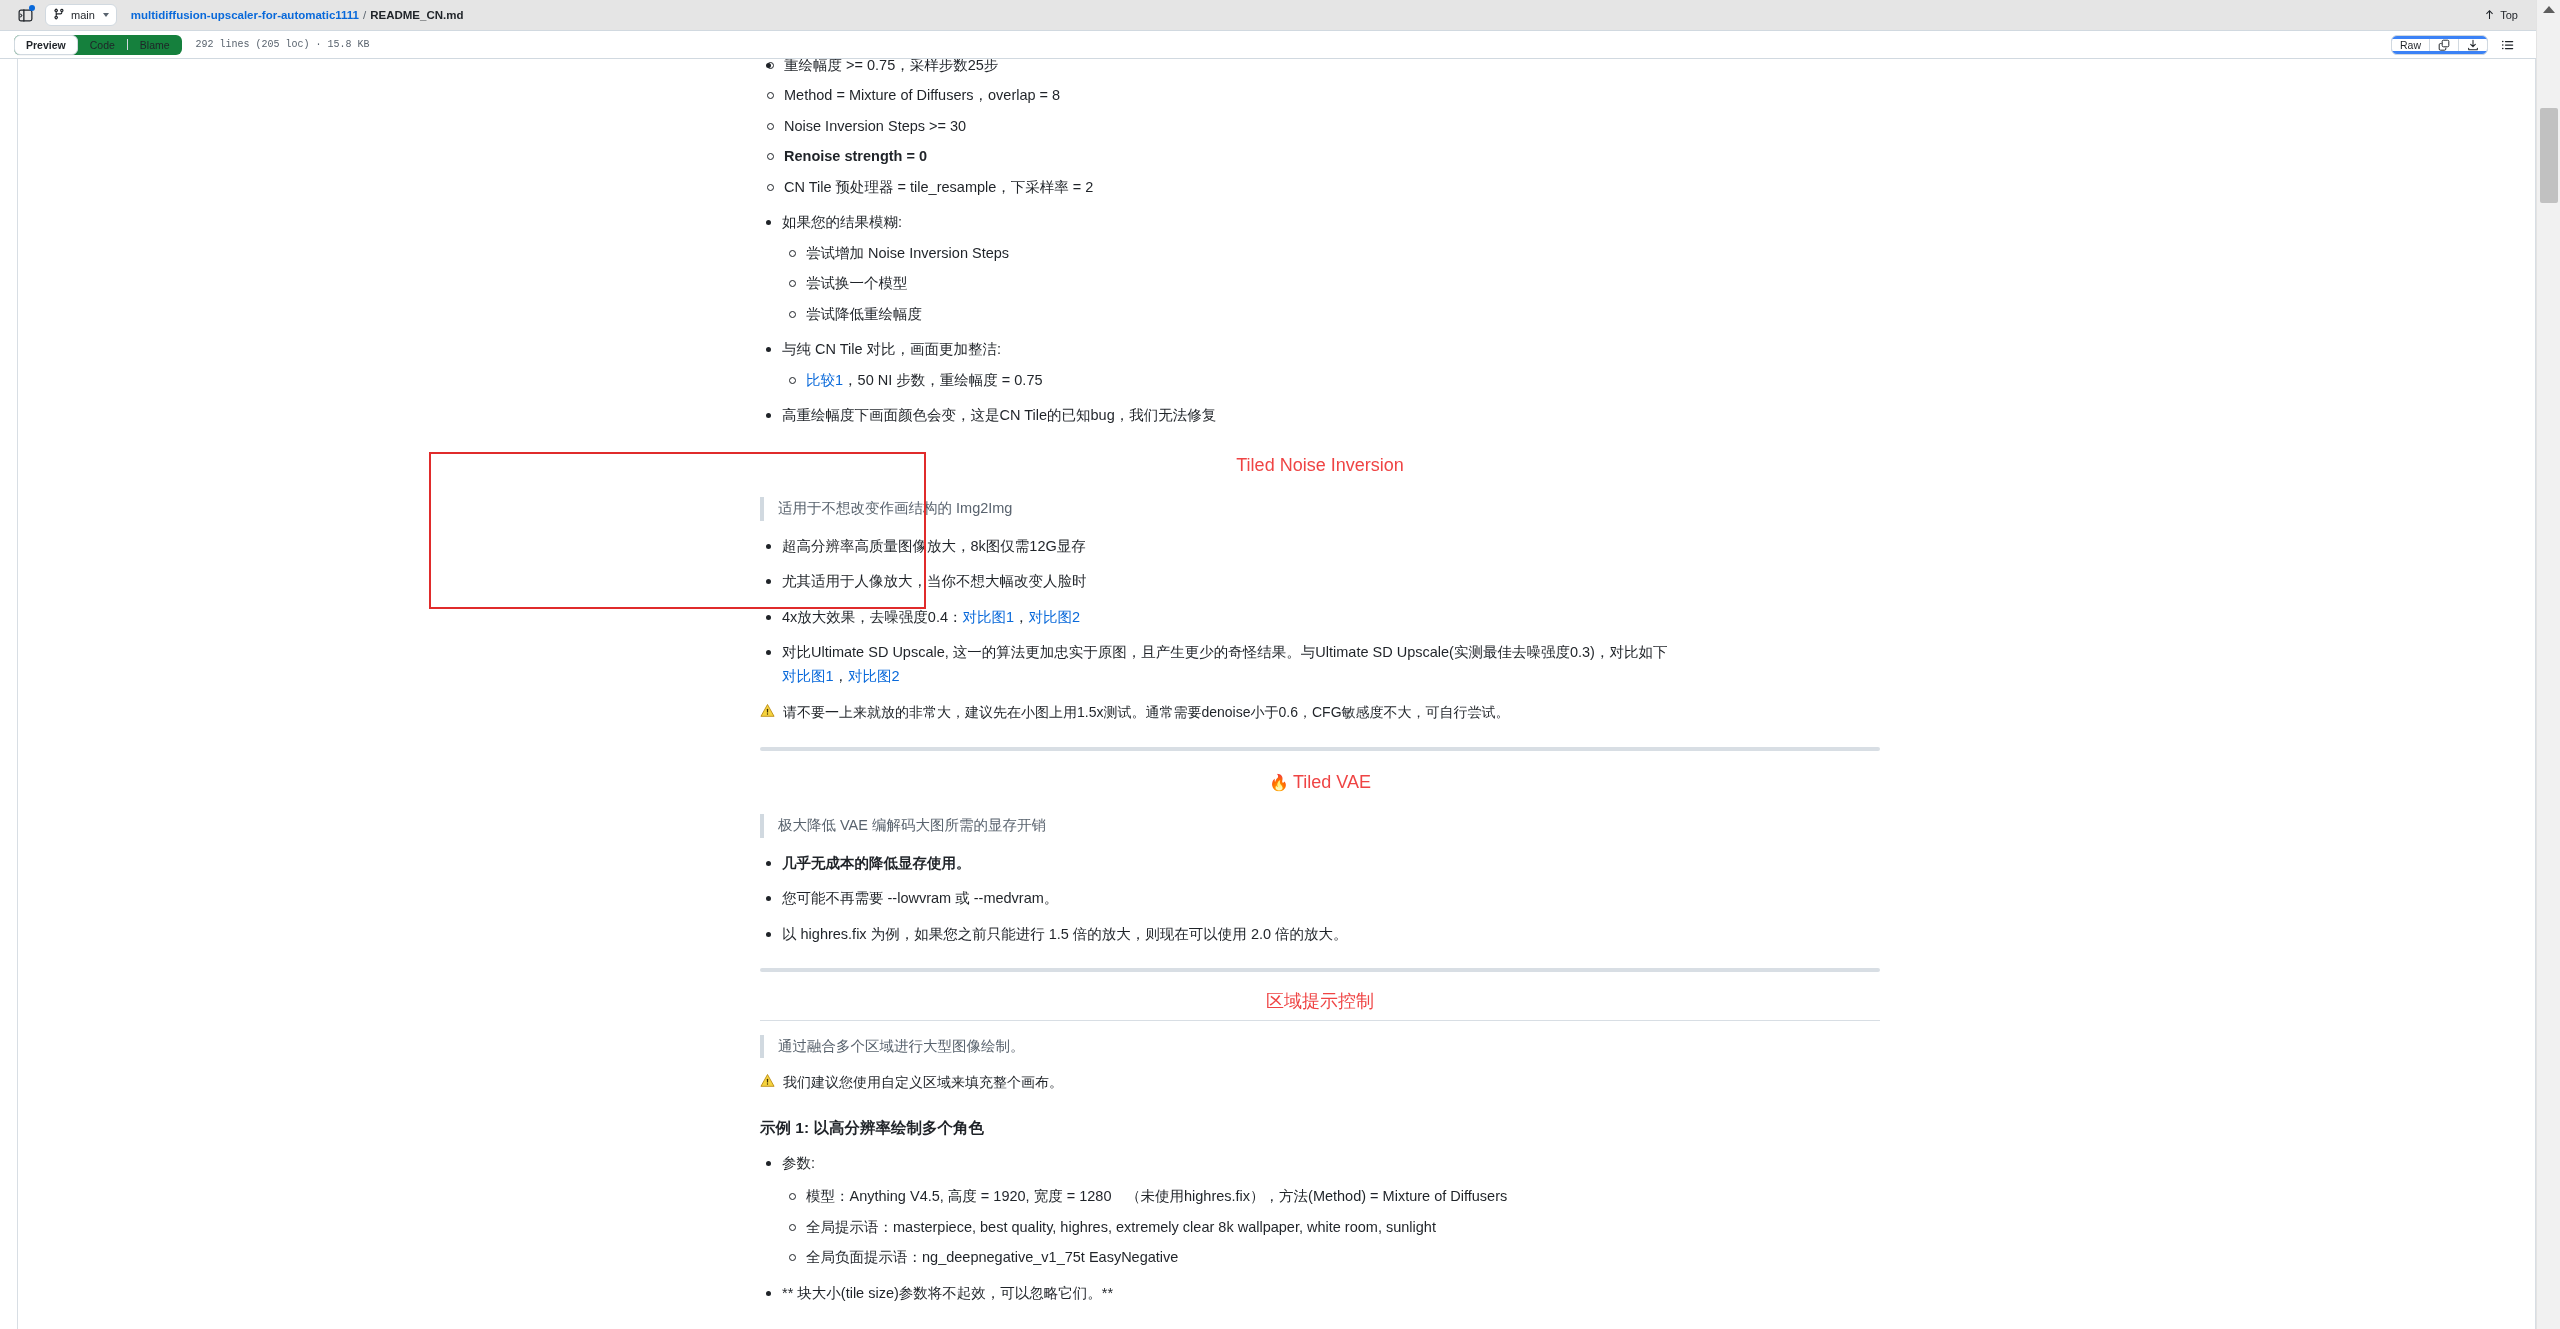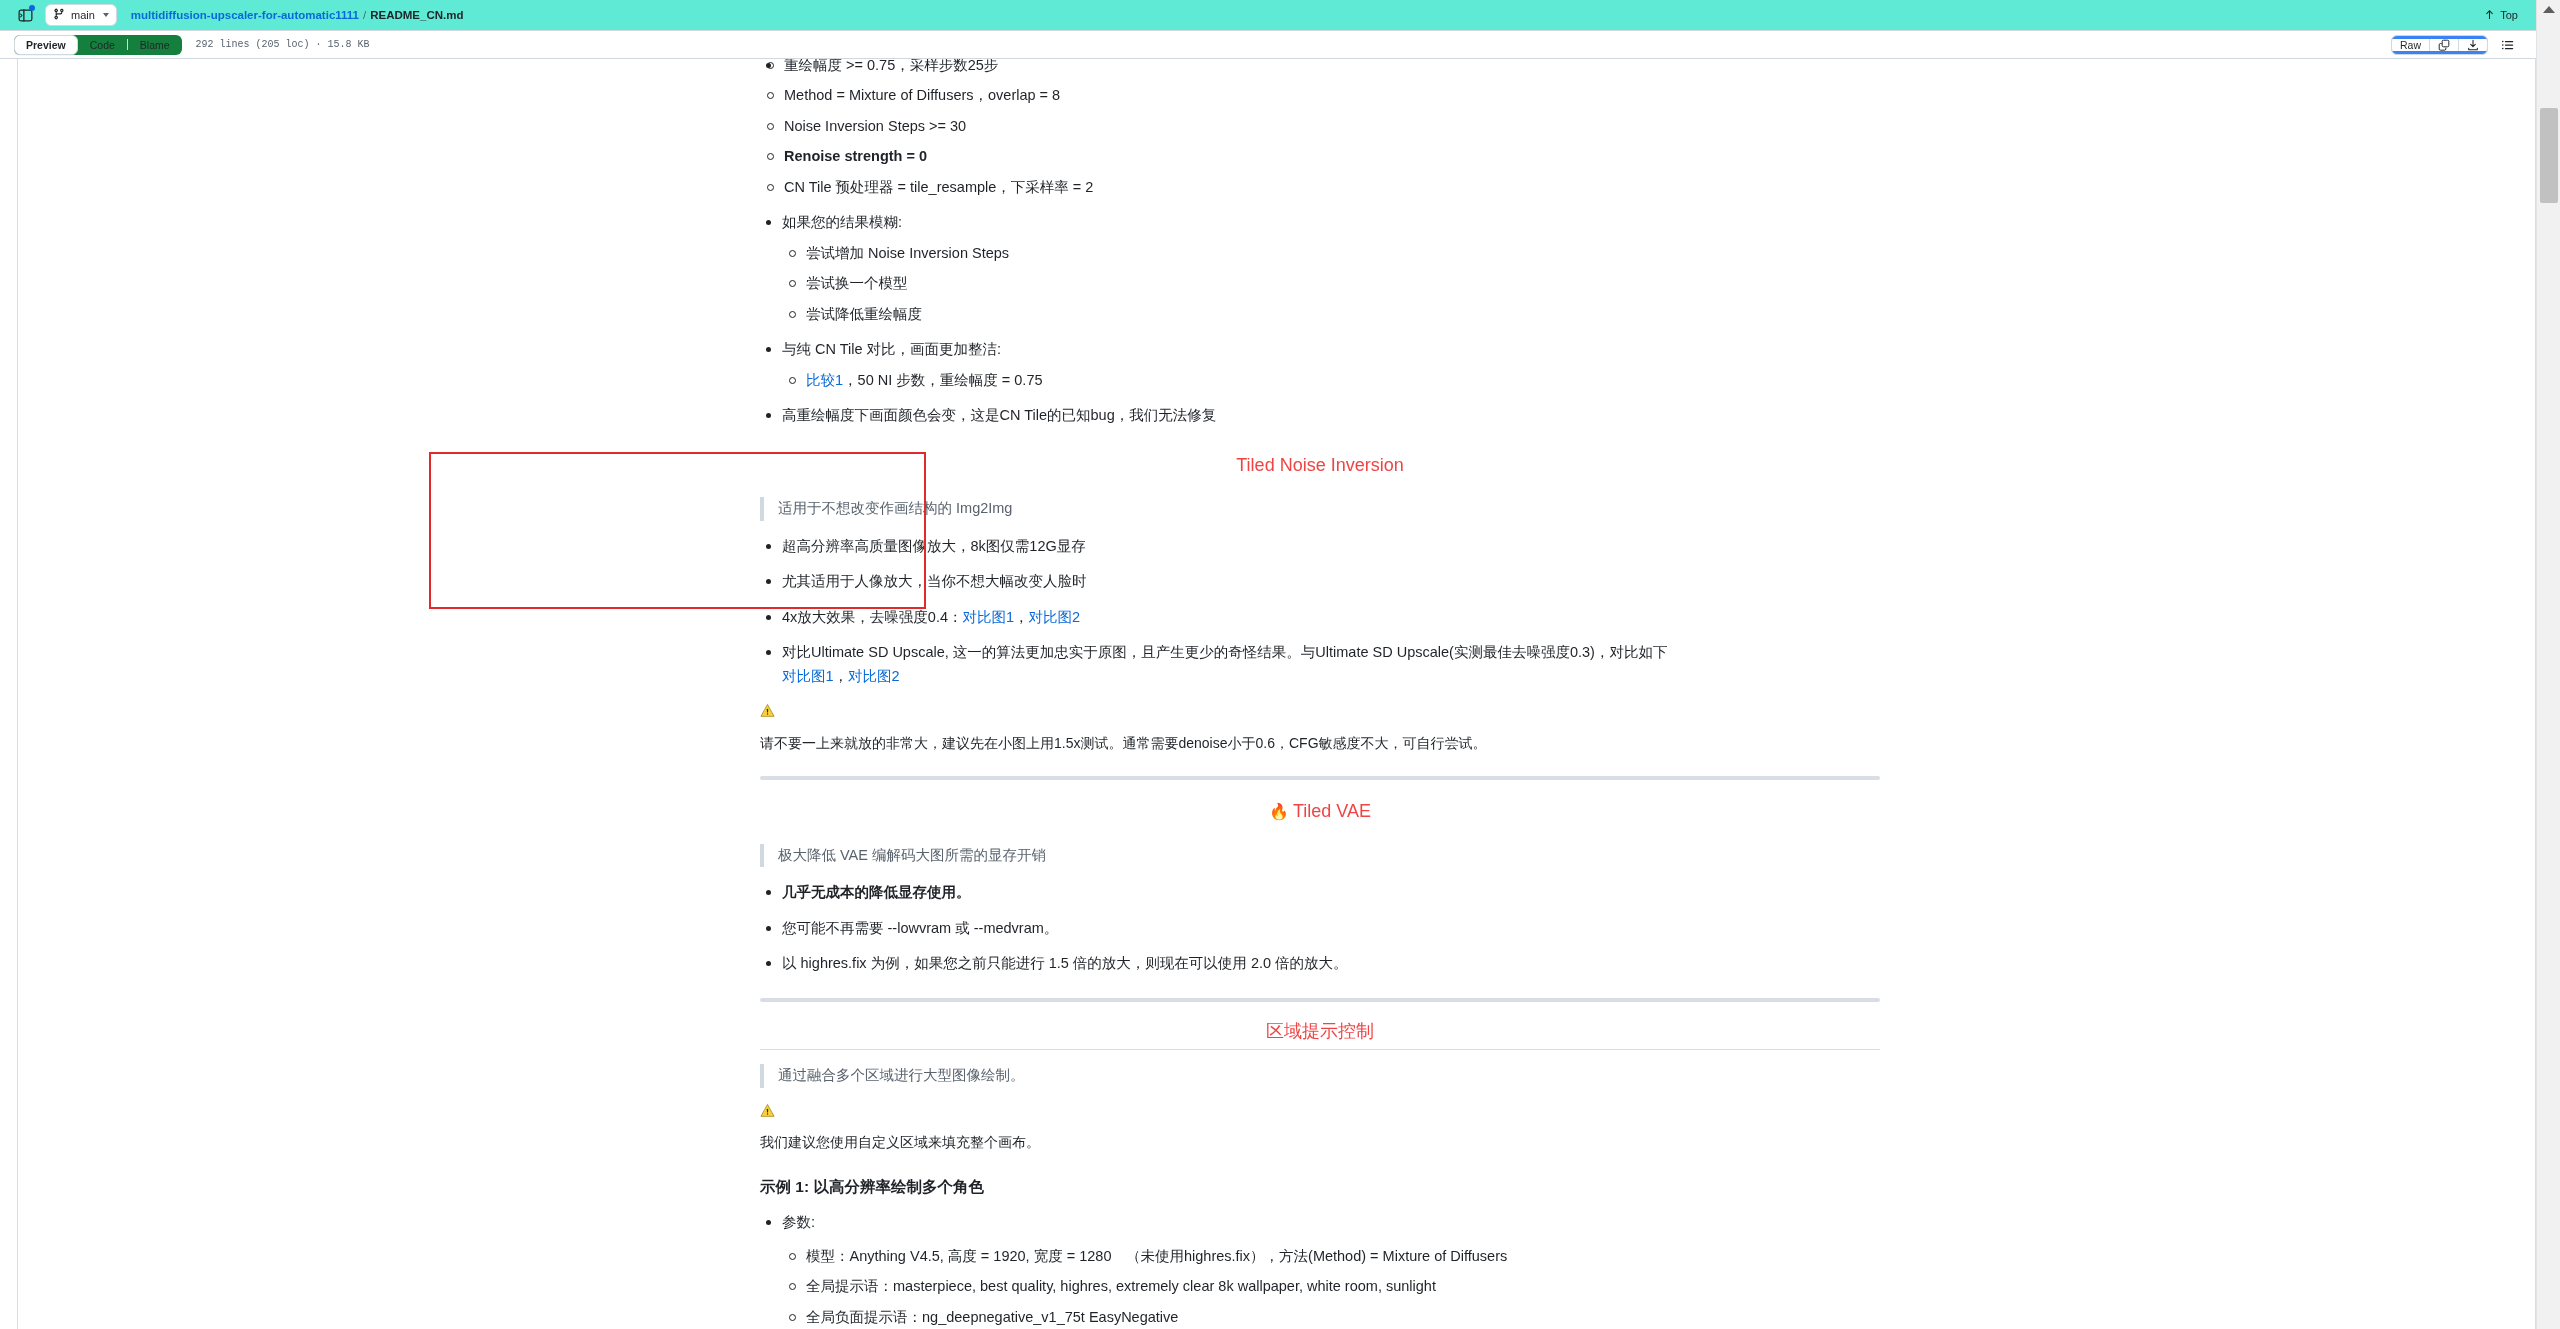--- a/index.html
+++ b/index.html
@@ -38,21 +38,21 @@
     position: absolute; top: 108px; left: 3px;
     width: 18px; height: 95px;
     background: #c1c1c1;
     border-radius: 2px;
   }
 
   
   .file-header {
     position: absolute; top: 0; left: 0;
     width: 2536px; height: 31px;
-    background: #5eead4;
+    background: #e5e5e5;
     border-bottom: 1px solid #d1d9e0;
     display: flex; align-items: center;
     padding: 0 18px 0 14px;
     z-index: 20;
   }
   .sidebar-toggle {
     width: 22px; height: 22px;
     display: flex; align-items: center; justify-content: center;
     border-radius: 5px; cursor: pointer;
     position: relative; flex: 0 0 auto;
@@ -263,21 +263,20 @@
     padding: 0 0 0 14px;
     border-left: 4px solid #d1d9e0;
     color: #59636e;
     font-size: 14.5px;
   }
   .warn-line {
     display: flex; align-items: flex-start; gap: 8px;
     margin: 14px 0 10px 0;
     font-size: 14px;
     line-height: 1.55;
-    flex-direction: column;
   }
   .warn-icon {
     flex: 0 0 auto;
     margin-top: 1px;
   }
   hr.md-hr {
     border: none;
     height: 4px;
     background: #d8dee4;
     margin: 22px 0 0 0;

